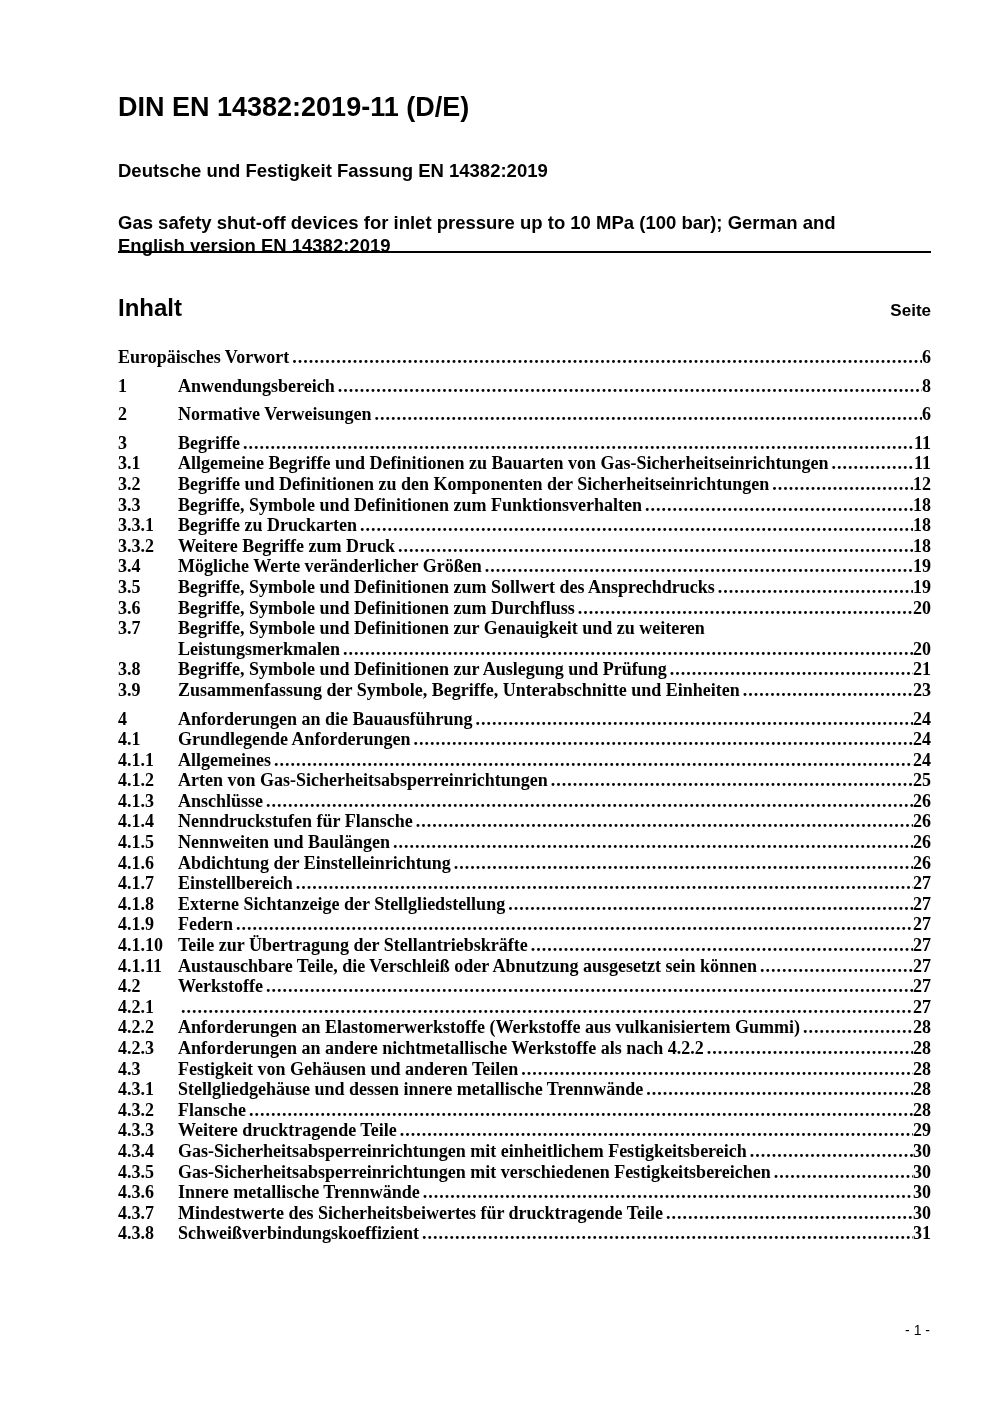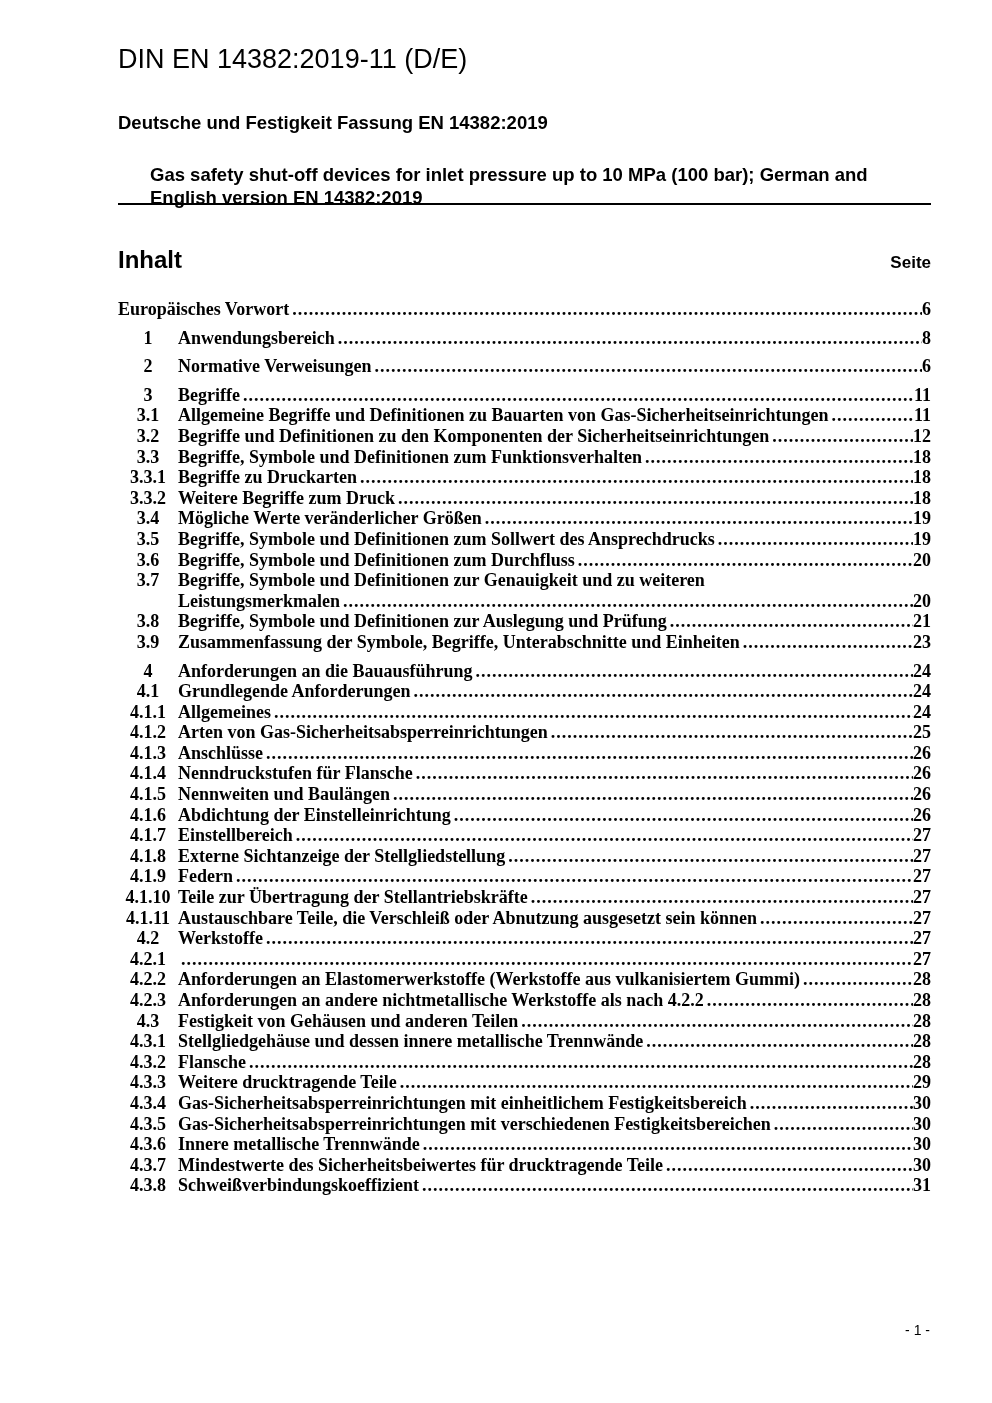--- a/index.html
+++ b/index.html
@@ -12,32 +12,32 @@
     font-family: "Liberation Sans", sans-serif;
     position: relative;
     overflow: hidden;
   }
   .content {
     margin-left: 118px;
     width: 813px;
   }
   .doc-number {
     margin: 0;
-    padding-top: 44px;
+    padding-top: 92px;
     font-size: 27px;
     line-height: 30px;
-    font-weight: normal;
+    font-weight: bold;
   }
   .subtitle {
     font-size: 18.5px;
     line-height: 23px;
     font-weight: bold;
   }
   .subtitle-de { margin-top: 37px; }
-  .subtitle-en { margin-top: 29px; margin-left: 32px; }
+  .subtitle-en { margin-top: 29px; }
   .divider {
     border: none;
     border-top: 2px solid #000;
     margin: -6px 0 0 0;
     width: 100%;
   }
   .toc-header {
     display: flex;
     justify-content: space-between;
     align-items: baseline;
@@ -51,21 +51,20 @@
   }
   .toc-page-label {
     font-size: 17px;
     font-weight: bold;
   }
   #toc-list {
     margin-top: 26px;
     font-family: "Liberation Serif", serif;
     font-weight: bold;
     font-size: 18px;
-    text-align: center;
   }
   .toc-row {
     display: flex;
     align-items: baseline;
     height: 20.6px;
     line-height: 20.6px;
     white-space: nowrap;
   }
   .toc-row.section-start { margin-top: 8px; }
   .toc-num { flex: 0 0 60px; }

